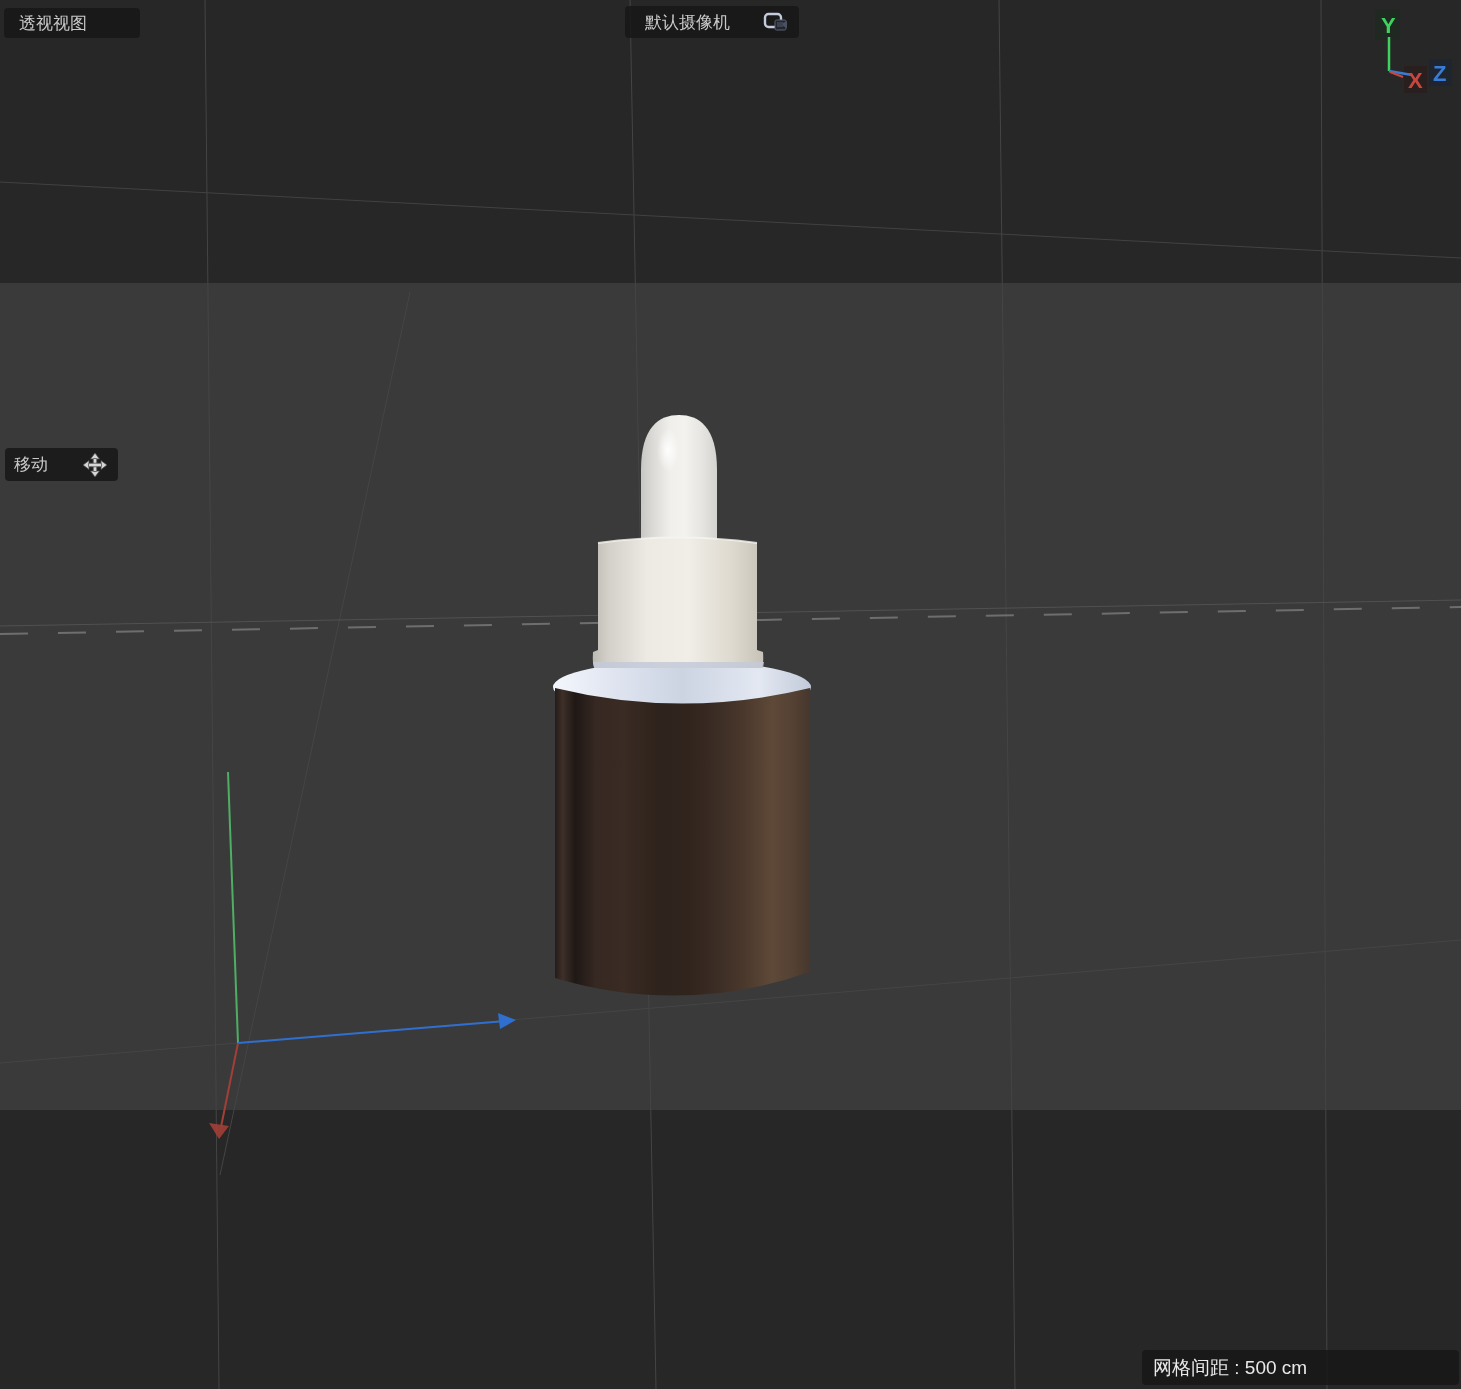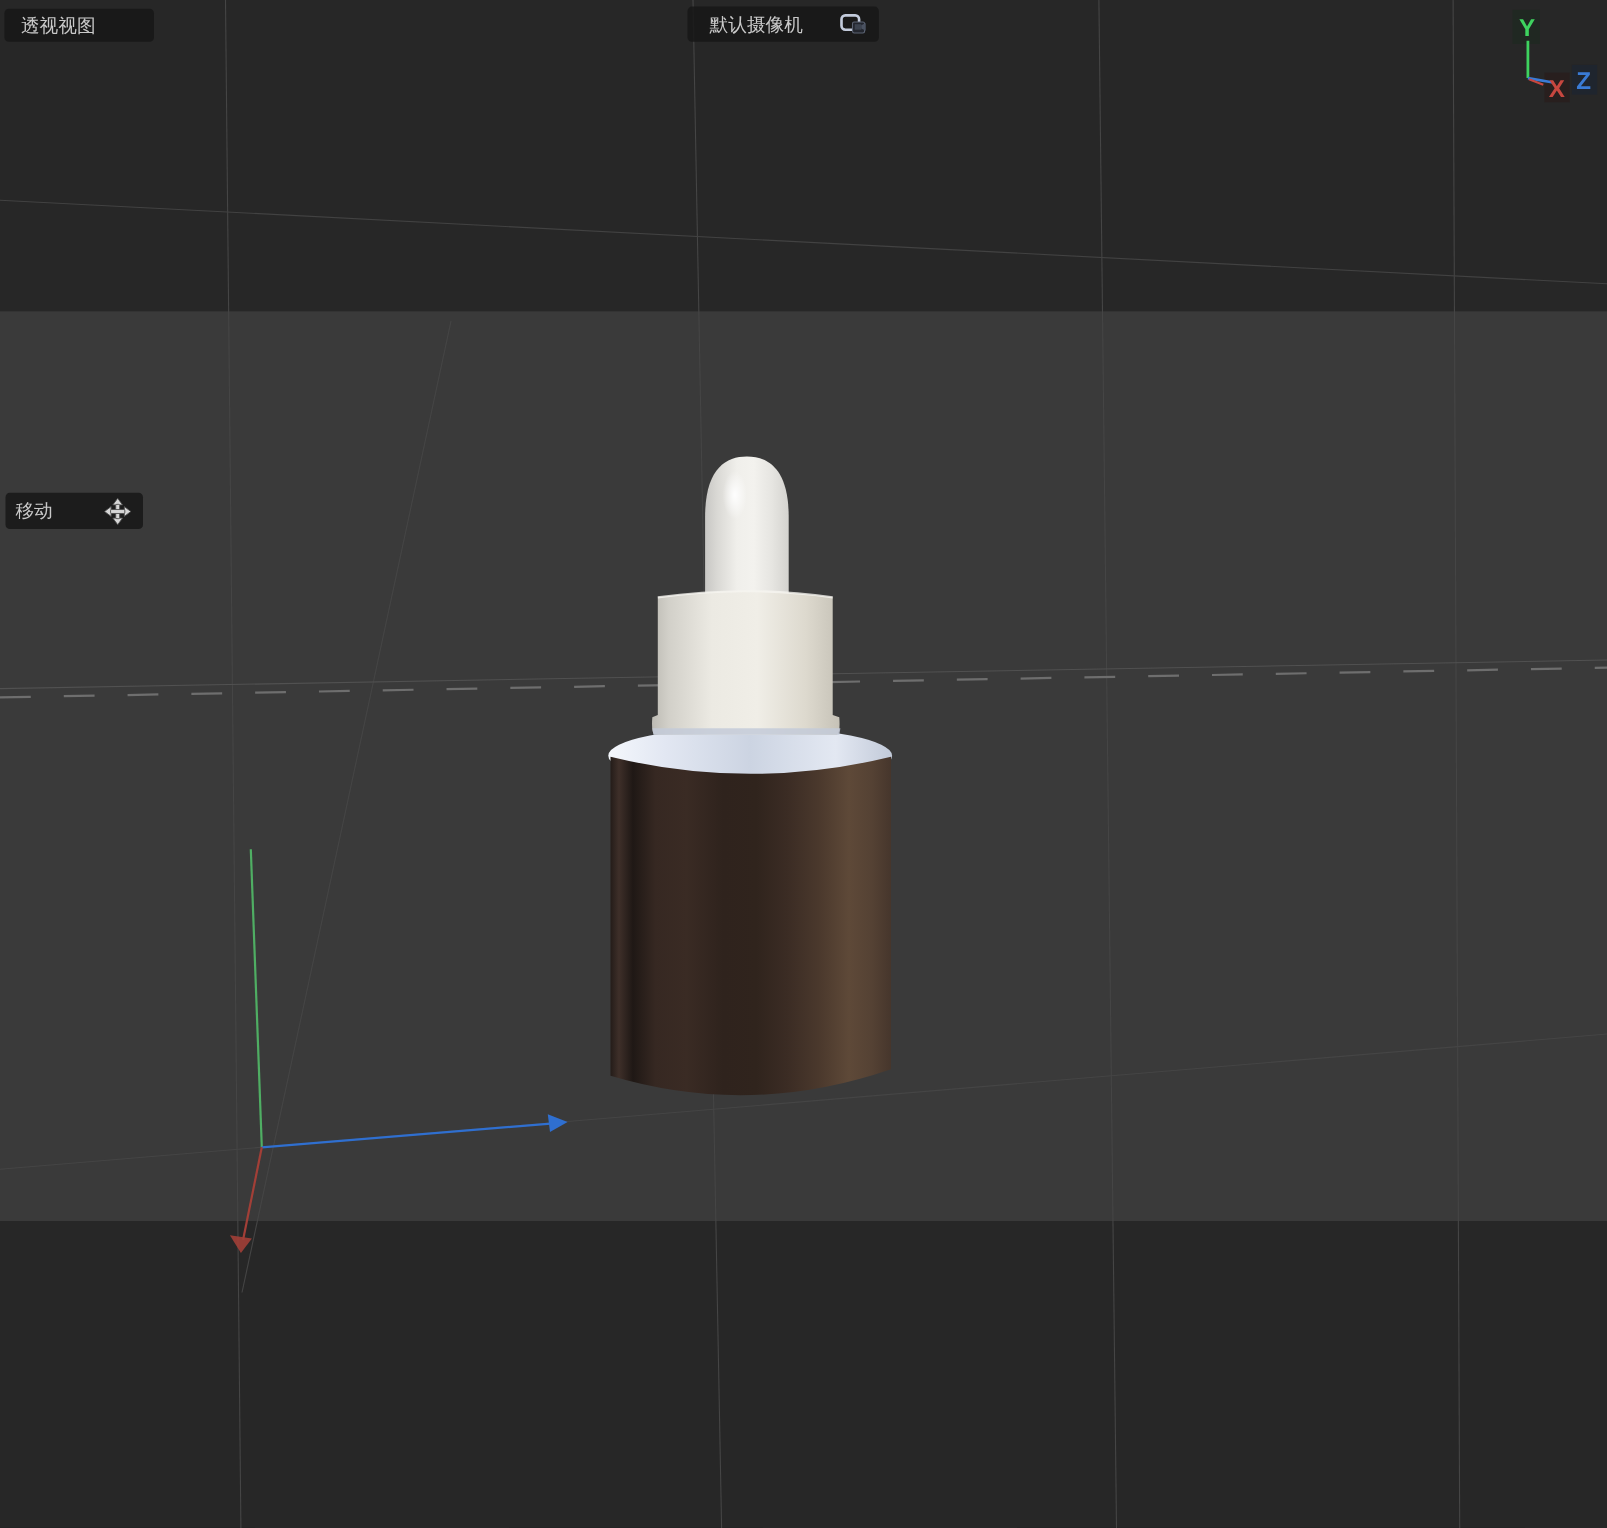--- a/index.html
+++ b/index.html
@@ -16,21 +16,21 @@
   .grid-svg{position:absolute;left:0;top:0;}
   .bottle-svg{position:absolute;left:520px;top:400px;}
   .gizmo-svg{position:absolute;left:1372px;top:4px;}
   .chip{
     position:absolute;display:flex;align-items:center;
     background:rgba(24,24,24,0.88);border-radius:4px;
     color:#c9c9c9;font-size:17px;line-height:1;white-space:nowrap;
   }
   .chip-view{left:4px;top:8px;width:136px;height:30px;padding-left:15px;box-sizing:border-box;}
   .chip-camera{left:625px;top:6px;width:174px;height:32px;padding:0 10px 0 20px;box-sizing:border-box;justify-content:space-between;}
-  .chip-move{left:5px;top:448px;width:125px;height:33px;padding:0 10px 0 9px;box-sizing:border-box;justify-content:space-between;}
+  .chip-move{left:5px;top:448px;width:113px;height:33px;padding:0 10px 0 9px;box-sizing:border-box;justify-content:space-between;}
   .chip-grid{left:1142px;top:1350px;width:317px;height:35px;padding-left:11px;box-sizing:border-box;color:#e9e9e9;font-size:19px;}
   .icon{display:inline-flex;align-items:center;justify-content:center;}
 </style>
 </head>
 <body>
 
 <div class="stage">
 
   <div class="band-mid"></div>
 
@@ -155,14 +155,17 @@
           <polygon points="13,25 8.5,19 17.5,19"></polygon>
           <polygon points="1,13 7,8.5 7,17.5"></polygon>
           <polygon points="25,13 19,8.5 19,17.5"></polygon>
           <rect x="11.2" y="6.5" width="3.6" height="13" rx="1"></rect>
           <rect x="6.5" y="11.2" width="13" height="3.6" rx="1"></rect>
         </g>
       </svg>
     </span>
   </div>
 
+  <div class="chip chip-grid">
+    <span>网格间距 : 500 cm</span>
+  </div>
 
 </div>
 
 </body></html>

